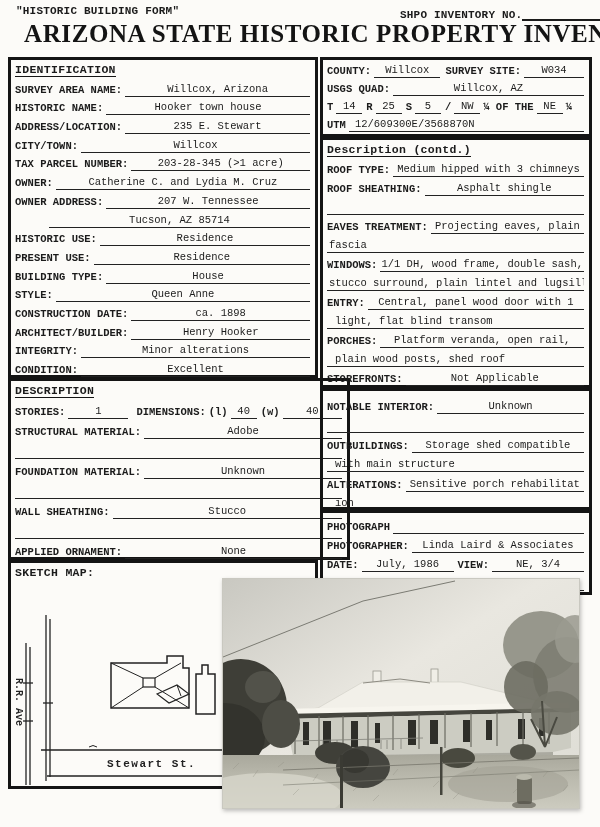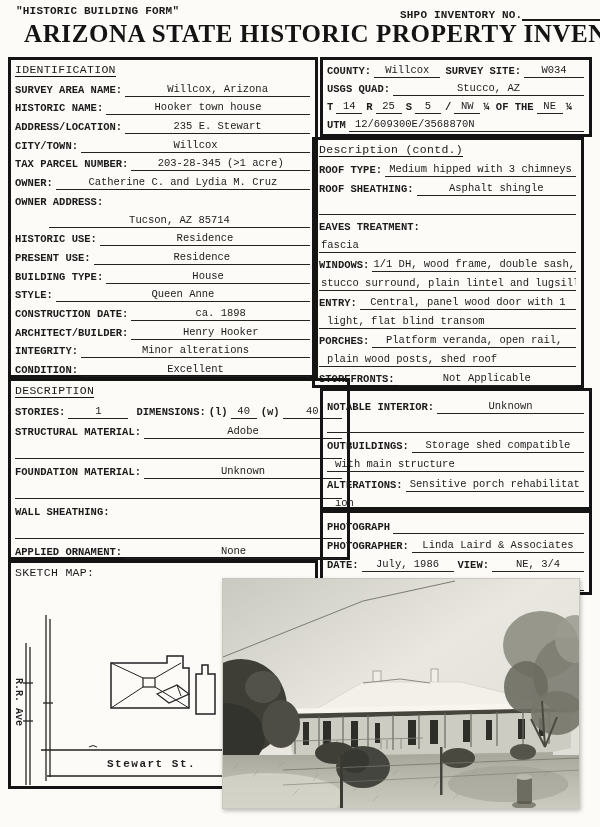--- a/index.html
+++ b/index.html
@@ -6,21 +6,21 @@
   #page{position:relative;width:600px;height:827px;background:#fcfbf8;overflow:hidden;
         font-family:"Liberation Mono","DejaVu Sans Mono",monospace;color:#1b1b1b;
         box-shadow:0 0 6px rgba(0,0,0,.4);}
   .tinyhead{position:absolute;top:5px;font-size:11px;font-weight:bold;letter-spacing:.2px;white-space:nowrap;}
   #form-label{left:16px;}
   #shpo{left:400px;top:7px;display:flex;align-items:flex-end;justify-content:space-between;}
   .blank{display:inline-block;border-bottom:2px solid #1b1b1b;height:12px;}
   #title{position:absolute;left:24px;top:20px;width:565px;font-family:"Liberation Serif","DejaVu Serif",serif;
          font-size:25px;font-weight:bold;letter-spacing:.6px;white-space:nowrap;color:#141414;}
   .box{position:absolute;border:3px solid #141414;box-sizing:border-box;}
-  .h{font-weight:normal;font-size:11.5px;letter-spacing:.3px;border-bottom:1.8px solid #141414;
+  .h{font-weight:bold;font-size:11.5px;letter-spacing:.3px;border-bottom:1.8px solid #141414;
      display:inline-block;margin:1px 0 1px 4px;white-space:nowrap;}
   .r{display:flex;align-items:flex-end;padding:0 5px 0 4px;font-size:10.5px;line-height:13px;}
   .lbl{font-weight:bold;white-space:nowrap;padding-right:3px;}
   .val{flex:1;border-bottom:1.6px solid #222;text-align:center;white-space:nowrap;overflow:hidden;min-width:10px;}
   .val.left{text-align:left;padding-left:6px;}
   .val.fix60{flex:0 0 60px;}
   .val.fix30{flex:0 0 26px;}
   .cont{flex:1;border-bottom:1.6px solid #222;white-space:nowrap;overflow:hidden;text-align:left;padding-left:8px;}
   #idbox .r{height:18.7px;}
   #descbox .r{height:20px;}
@@ -70,20 +70,21 @@
     <div class="r">
       <span class="lbl">TAX PARCEL NUMBER:</span>
       <span class="val">203-28-345 (&gt;1 acre)</span>
     </div>
     <div class="r">
       <span class="lbl">OWNER:</span>
       <span class="val">Catherine C. and Lydia M. Cruz</span>
     </div>
     <div class="r">
       <span class="lbl">OWNER ADDRESS:</span>
+      <span class="val">207 W. Tennessee</span>
     </div>
     <div class="r">
       <span class="indent"></span>
       <span class="val">Tucson, AZ 85714</span>
     </div>
     <div class="r">
       <span class="lbl">HISTORIC USE:</span>
       <span class="val">Residence</span>
     </div>
     <div class="r">
@@ -136,20 +137,21 @@
       </div>
     <div class="r">
       <span class="lbl">FOUNDATION MATERIAL:</span>
       <span class="val">Unknown</span>
     </div>
     <div class="r">
         <span class="val"></span>
       </div>
     <div class="r">
       <span class="lbl">WALL SHEATHING:</span>
+      <span class="val">Stucco</span>
     </div>
     <div class="r">
         <span class="val"></span>
       </div>
     <div class="r">
       <span class="lbl">APPLIED ORNAMENT:</span>
       <span class="val">None</span>
     </div>
   </div>
 
@@ -192,56 +194,57 @@
 
   <div id="locbox" class="box" style="left:320px;top:57px;width:272px;height:80px;">
     <div class="r" style="margin-top:0;">
       <span class="lbl">COUNTY:</span>
       <span class="val">Willcox</span>
       <span class="lbl" style="padding-left:5px;">SURVEY SITE:</span>
       <span class="val fix60">W034</span>
     </div>
     <div class="r">
       <span class="lbl">USGS QUAD:</span>
-      <span class="val">Stucco, AZ</span>
+      <span class="val">Willcox, AZ</span>
     </div>
     <div class="r">
       <span class="lbl">T</span>
       <span class="val fix30">14</span>
       <span class="lbl" style="padding-left:4px;">R</span>
       <span class="val fix30">25</span>
       <span class="lbl" style="padding-left:4px;">S</span>
       <span class="val fix30">5</span>
       <span class="lbl" style="padding-left:4px;">/</span>
       <span class="val fix30">NW</span>
       <span class="lbl" style="padding-left:3px;">¼ OF THE</span>
       <span class="val fix30">NE</span>
       <span class="lbl" style="padding-left:3px;">¼</span>
     </div>
     <div class="r">
       <span class="lbl">UTM</span>
       <span class="val left">12/609300E/3568870N</span>
     </div>
   </div>
 
-  <div id="contdbox" class="box" style="left:312px;top:137px;width:272px;height:251px;">
+  <div id="contdbox" class="box" style="left:320px;top:137px;width:272px;height:251px;">
     <span class="h">Description (contd.)</span>
     <div class="r">
       <span class="lbl">ROOF TYPE:</span>
       <span class="val">Medium hipped with 3 chimneys</span>
     </div>
     <div class="r">
       <span class="lbl">ROOF SHEATHING:</span>
       <span class="val">Asphalt shingle</span>
     </div>
     <div class="r">
         <span class="val"></span>
       </div>
     <div class="r">
       <span class="lbl">EAVES TREATMENT:</span>
+      <span class="val">Projecting eaves, plain</span>
     </div>
     <div class="r">
       <span class="cont" style="padding-left:2px;">fascia</span>
     </div>
     <div class="r">
       <span class="lbl">WINDOWS:</span>
       <span class="val">1/1 DH, wood frame, double sash,</span>
     </div>
     <div class="r">
       <span class="cont" style="padding-left:2px;">stucco surround, plain lintel and lugsill</span>

